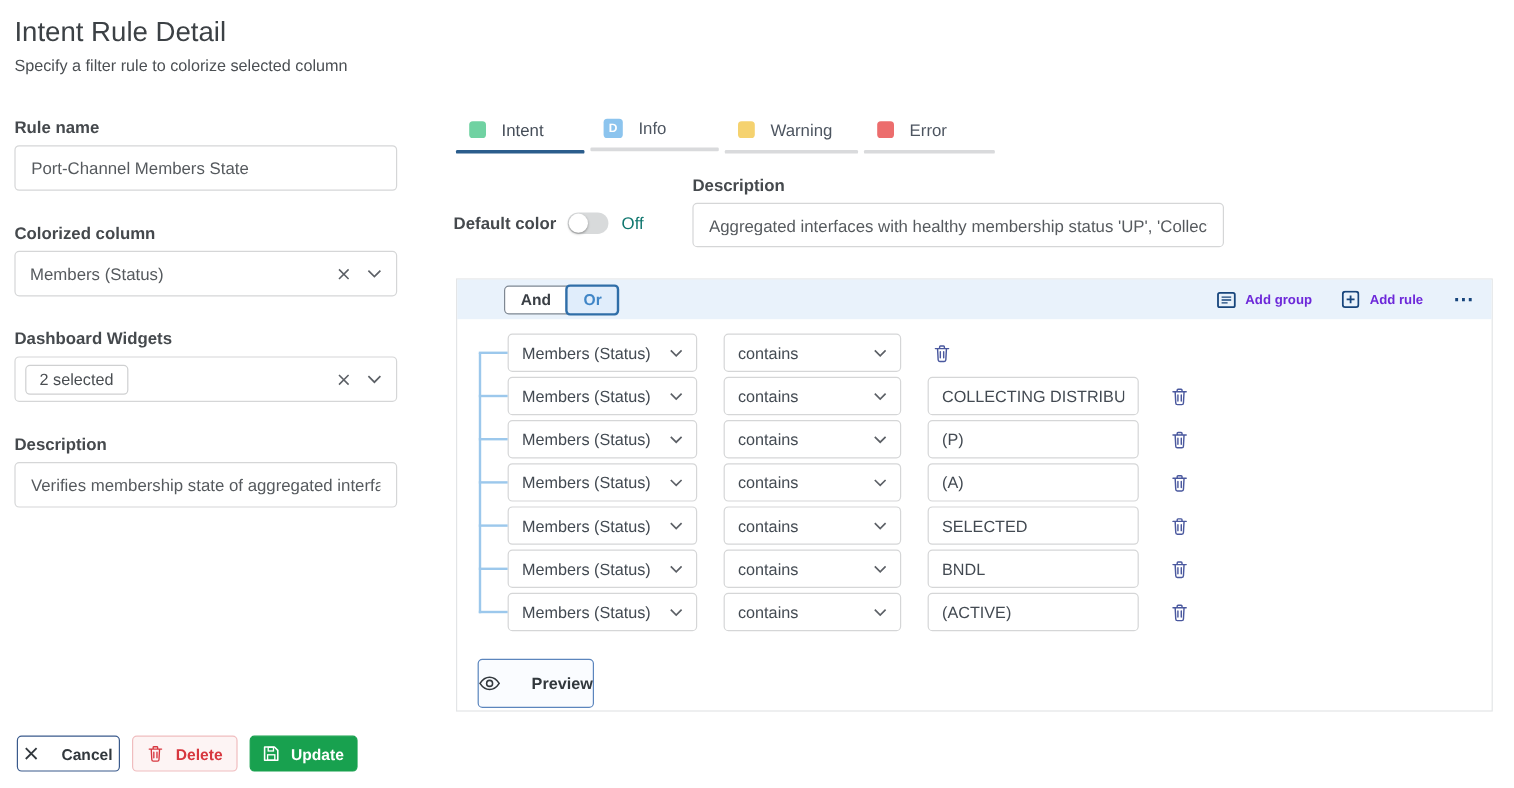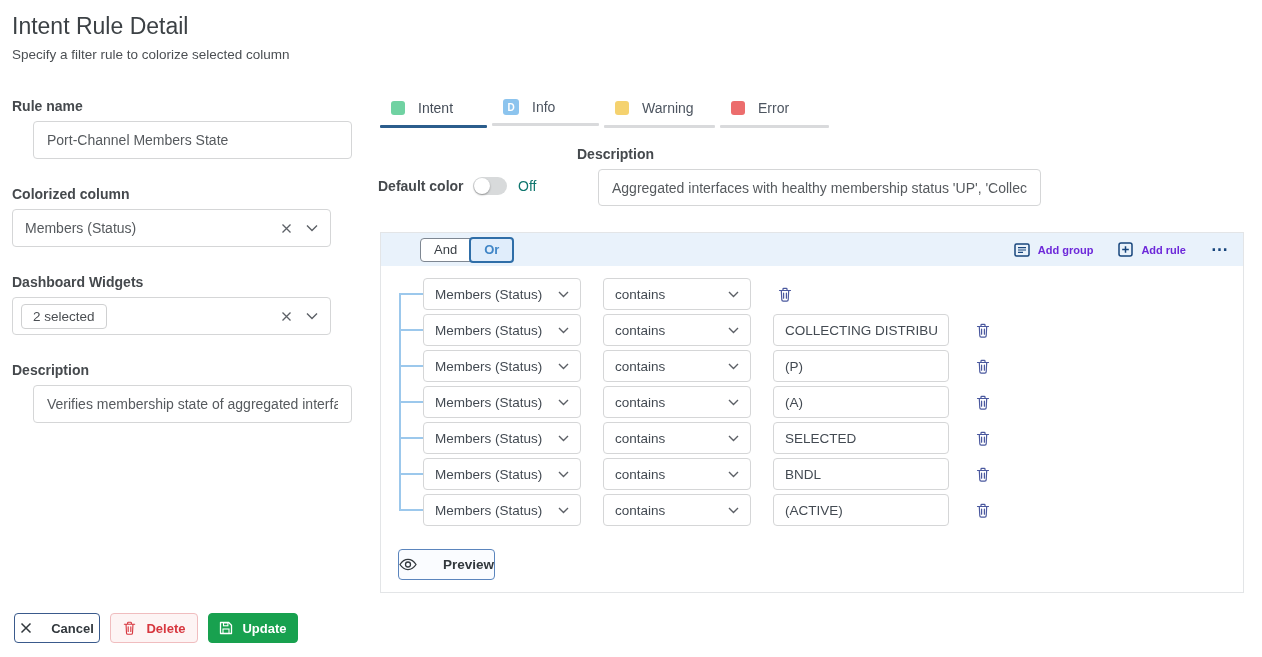--- a/index.html
+++ b/index.html
@@ -9,21 +9,21 @@
     font-family:"Liberation Sans", sans-serif; color:#3d4247; overflow:hidden;
   }
   .page-title { position:absolute; left:12px; top:13px; font-size:23px; font-weight:500; color:#3c4145; }
   .page-subtitle { position:absolute; left:12px; top:47px; font-size:13.5px; color:#4b4f53; }
 
   .field-label { position:absolute; font-size:14px; font-weight:700; color:#45494d; }
   .text-input, .select-box {
     position:absolute; width:319px; height:38px; border:1px solid #d5d6d7; border-radius:4px;
     background:#fff; font-family:"Liberation Sans",sans-serif; font-size:14px; color:#565a5e;
   }
-  .text-input { padding:0 13px; outline:none; white-space:nowrap; overflow:hidden;margin-left:21px; }
+  .text-input { padding:0 13px; outline:none; white-space:nowrap; overflow:hidden; }
   .select-box { display:flex; align-items:center; padding:0 12px; cursor:pointer; }
   .select-text { flex:1; font-size:14px; color:#565a5e; overflow:hidden; white-space:nowrap; }
   .select-icons { display:flex; align-items:center; gap:14px; }
   .icon-btn { display:flex; align-items:center; justify-content:center; cursor:pointer; background:none; border:none; padding:0; }
   .chip { border:1px solid #cfd0d1; border-radius:4px; padding:4px 11px; font-size:13.5px; color:#4a4e52; background:#fff; }
 
   
   .tabs { position:absolute; left:380px; top:98px; display:flex; gap:5px; }
   .tab { width:107px; cursor:pointer; }
   .tab-inner { display:flex; align-items:center; gap:13px; padding:2px 0 9px 11px; }
@@ -40,39 +40,39 @@
     background:#d8dadb; cursor:pointer; }
   .toggle-knob { position:absolute; left:1px; top:1px; width:16px; height:16px; border-radius:50%;
     background:#fff; box-shadow:0 1px 2px rgba(0,0,0,.35); }
 
   
   .rule-panel { position:absolute; left:380px; top:232px; width:864px; height:361px;
     border:1px solid #e3e5e7; background:#fff; }
   .panel-header { height:33px; background:#e9f2fb; display:flex; align-items:center; padding:0 14px 0 39px; }
   .seg { display:flex; align-items:center; }
   .seg-and { height:24px; padding:0 13px; display:flex; align-items:center; background:#fff;
-    border:1px solid #7e8792; border-radius:4px 0 0 4px; font-size:13px; font-weight:400; color:#3a3f45; cursor:pointer; }
+    border:1px solid #7e8792; border-radius:4px 0 0 4px; font-size:13px; font-weight:700; color:#3a3f45; cursor:pointer; }
   .seg-or { height:26px; padding:0 13px; display:flex; align-items:center; background:#e0edfb;
     border:2px solid #2f6ea8; border-radius:4px; margin-left:-2px; font-size:13px; font-weight:700; color:#4086c7; cursor:pointer; }
   .header-actions { margin-left:auto; display:flex; align-items:center; gap:25px; }
   .action-link { display:flex; align-items:center; gap:8px; font-size:11px; font-weight:700; color:#6d28d9; cursor:pointer; }
   .ellipsis-btn { font-size:17px; font-weight:700; color:#17457c; cursor:pointer; letter-spacing:1px; line-height:10px; }
 
   .tree-vline { position:absolute; left:18px; top:61px; width:2px; height:217px; background:#9cc8ec; }
   .rule-row { position:absolute; left:42px; height:32px; display:flex; align-items:center; }
   .rule-row::before { content:""; position:absolute; left:-24px; top:15px; width:24px; height:2px; background:#9cc8ec; }
   .row-select { width:158px; height:32px; border:1px solid #d5d6d7; border-radius:4px; background:#fff;
     display:flex; align-items:center; padding:0 11px; cursor:pointer; }
   .row-select.op { width:148px; margin-left:22px; }
   .row-select-text { flex:1; font-size:13.5px; color:#434a52; overflow:hidden; white-space:nowrap; }
   .row-value { width:176px; height:32px; margin-left:22px; border:1px solid #d5d6d7; border-radius:4px;
     padding:0 11px; font-family:"Liberation Sans",sans-serif; font-size:13.5px; color:#434a52; outline:none; }
   .row-trash { margin-left:26px; color:#4a589e; }
 
-  .preview-btn { position:absolute; left:17px; top:316px; width:97px; height:31px;
+  .preview-btn { position:absolute; left:17px; top:316px; width:97px; height:41px;
     border:1px solid #5b85bd; border-radius:4px; background:#fafcff; display:flex; align-items:center;
     justify-content:center; gap:26px; cursor:pointer; font-size:13.5px; font-weight:700; color:#32383d; }
 
   
   .btn { position:absolute; top:613px; height:30px; border-radius:4px; display:flex; align-items:center;
     justify-content:center; gap:9px; font-family:"Liberation Sans",sans-serif; font-size:13px; font-weight:700; cursor:pointer; }
   .btn-cancel { left:14px; width:86px; background:#fff; border:1px solid #3a5a8c; color:#32383d;gap:19px; }
   .btn-delete { left:110px; width:88px; background:#fdf4f4; border:1px solid #f0bdbf; color:#d7373f; }
   .btn-update { left:208px; width:90px; background:#18a14f; border:1px solid #18a14f; color:#fff; }
 

